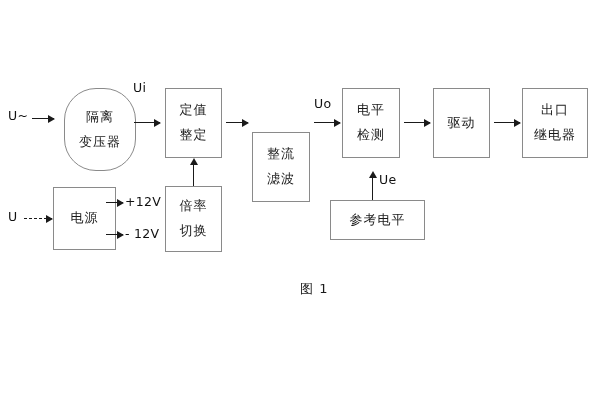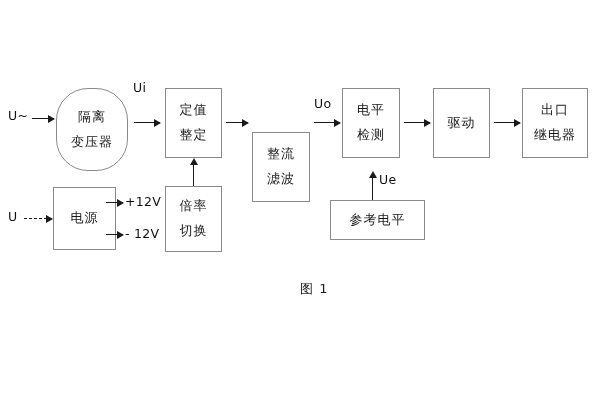--- a/index.html
+++ b/index.html
@@ -103,21 +103,21 @@
   }
 </style>
 </head>
 <body>
 
 <div id="diagram">
 
   <div class="sig-label" style="left:8px; top:108px;">U~</div>
   <div class="arrow-h" style="left:32px; top:118px; width:22px;"></div>
 
-  <div class="block" style="left:56px; top:88px; width:72px; height:83px;border-radius:32px;">
+  <div class="block" style="left:64px; top:88px; width:72px; height:83px;border-radius:32px;">
     <span class="line">隔离</span>
     <span class="line">变压器</span>
   </div>
 
   <div class="sig-label" style="left:133px; top:80px;">Ui</div>
   <div class="arrow-h" style="left:134px; top:122px; width:26px;"></div>
 
   <div class="block" style="left:165px; top:88px; width:57px; height:70px;">
     <span class="line">定值</span>
     <span class="line">整定</span>

